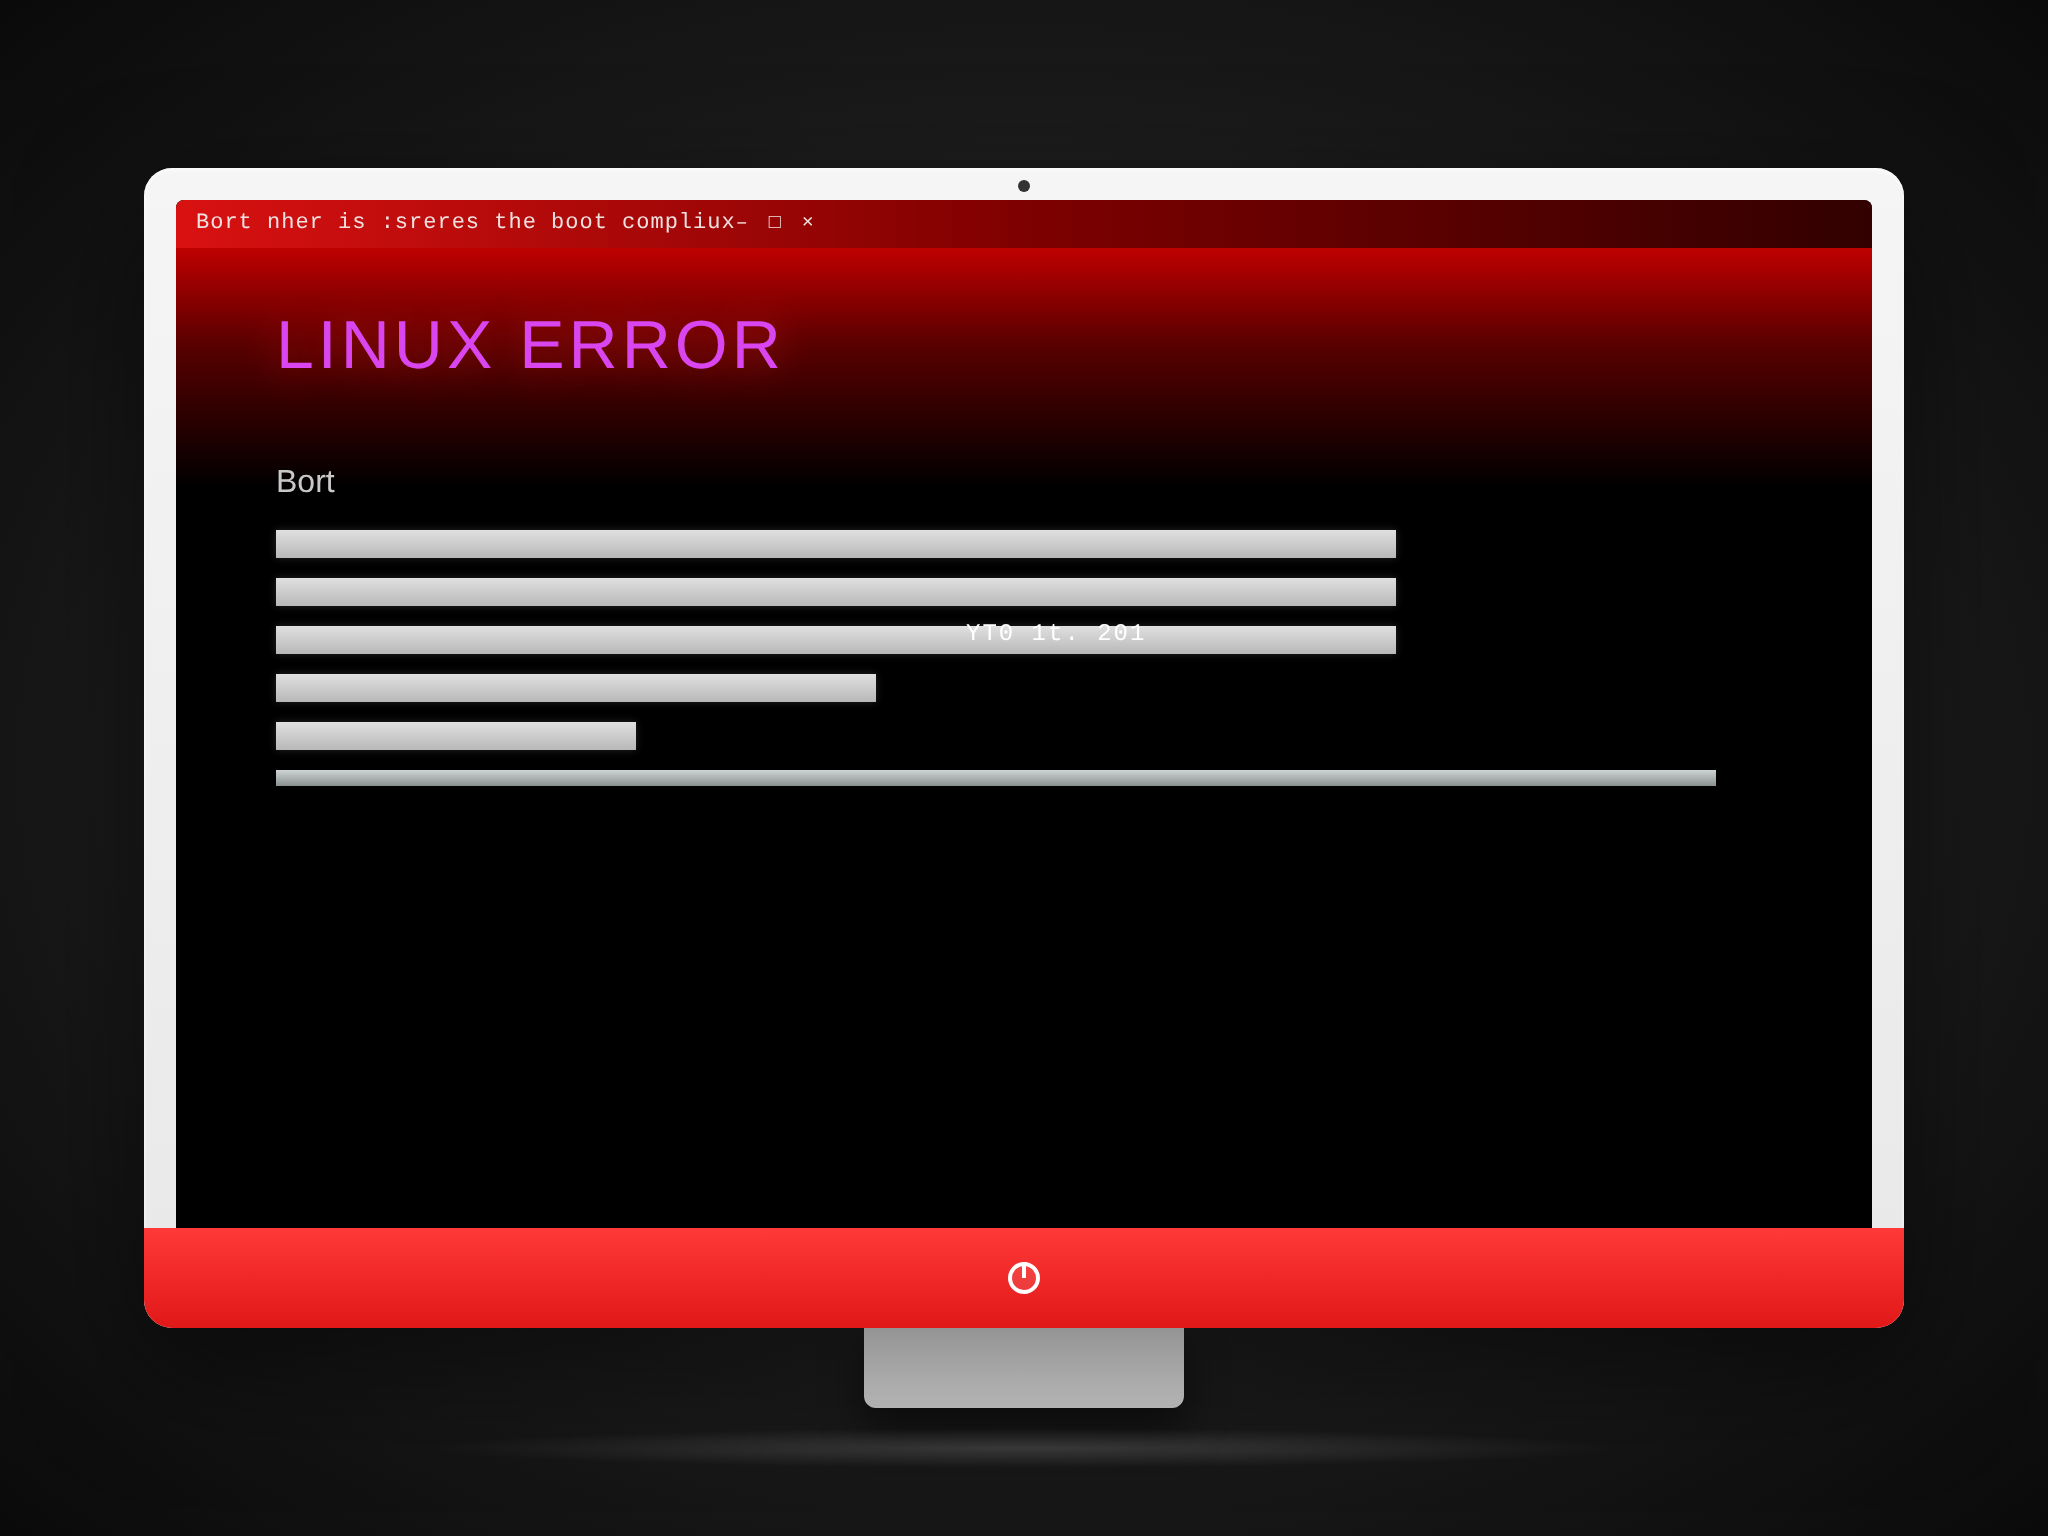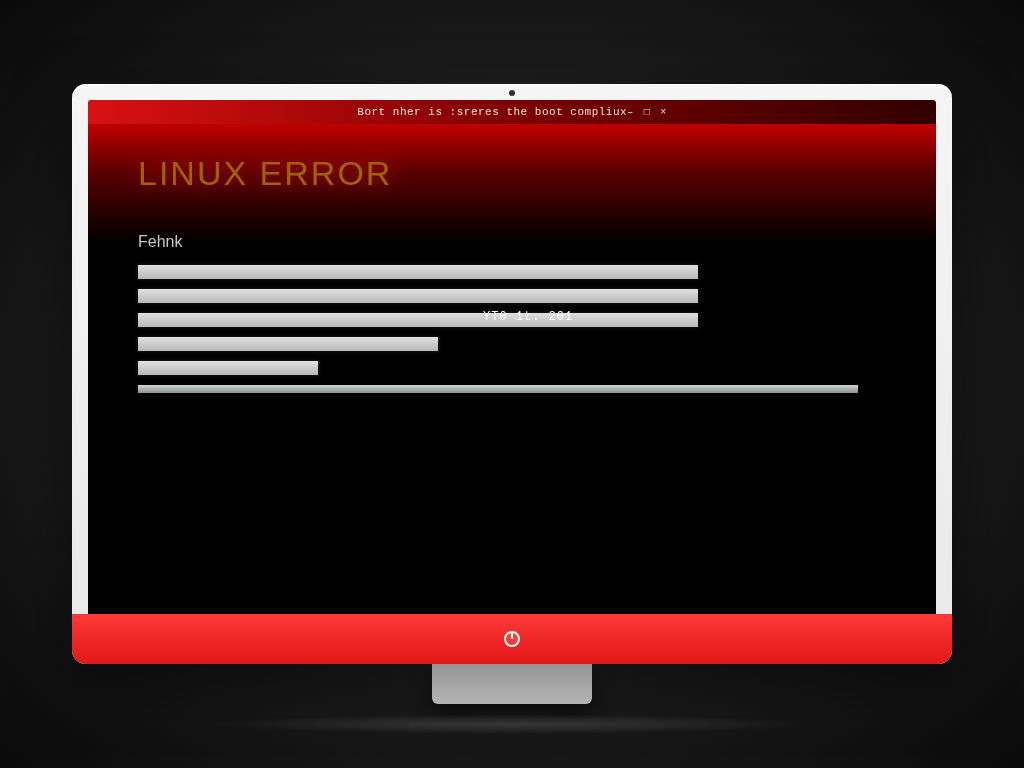--- a/index.html
+++ b/index.html
@@ -37,21 +37,21 @@
     width: 100%; height: 100%;
     background: #000;
     border-radius: 4px;
     overflow: hidden;
     position: relative;
     box-shadow: inset 0 0 30px rgba(0,0,0,0.9);
   }
   .titlebar {
     height: 24px;
     background: linear-gradient(90deg, rgba(255,20,20,0.85) 0%, rgba(180,0,0,0.7) 50%, rgba(100,0,0,0.5) 100%);
-    display: flex; align-items: center; justify-content: center;
+    display: flex; align-items: center; justify-content: flex-start;
     padding: 0 10px;
     font-size: 11px; color: #f0e0e0;
     letter-spacing: 0.5px;
   }
   .titlebar-text { white-space: nowrap; overflow: hidden; }
   .window-controls { display: flex; gap: 10px; font-size: 10px; }
   .red-glow {
     position: absolute; top: 24px; left: 0; right: 0;
     height: 120px;
     background: linear-gradient(180deg, rgba(255,0,0,0.75) 0%, rgba(255,0,0,0.35) 40%, rgba(0,0,0,0) 100%);
@@ -59,21 +59,21 @@
   }
   .content {
     position: relative;
     padding: 30px 50px 20px 50px;
     color: #e8e8e8;
   }
   .main-title {
     font-size: 34px;
     font-weight: 300;
     letter-spacing: 2px;
-    color: #a16207;
+    color: #d946ef;
     margin-bottom: 40px;
     text-shadow: 0 0 20px rgba(255,40,40,0.6);
     font-family: "Arial Narrow", Arial, sans-serif;
   }
   .main-title .thin { font-weight: 300; }
   .main-title .bold { font-weight: 400; }
   .sub-label {
     font-size: 16px; color: #c8c8c8;
     margin-bottom: 14px;
     font-family: Arial, sans-serif;
@@ -162,21 +162,21 @@
       </div>
 
       <div class="red-glow"></div>
 
       <div class="content">
         <div class="main-title">
           <span class="thin">LINUX</span>
           <span class="bold">ERROR</span>
         </div>
 
-        <div class="sub-label">Fehnk</div>
+        <div class="sub-label">Bort</div>
 
         <div class="bar-row bar-1"></div>
         <div class="bar-row bar-2"></div>
         <div class="bar-row bar-3"></div>
 
         <div class="timestamp">YT0 1t. 201</div>
 
         <div class="bar-row bar-4"></div>
         <div class="bar-row bar-5"></div>
 

